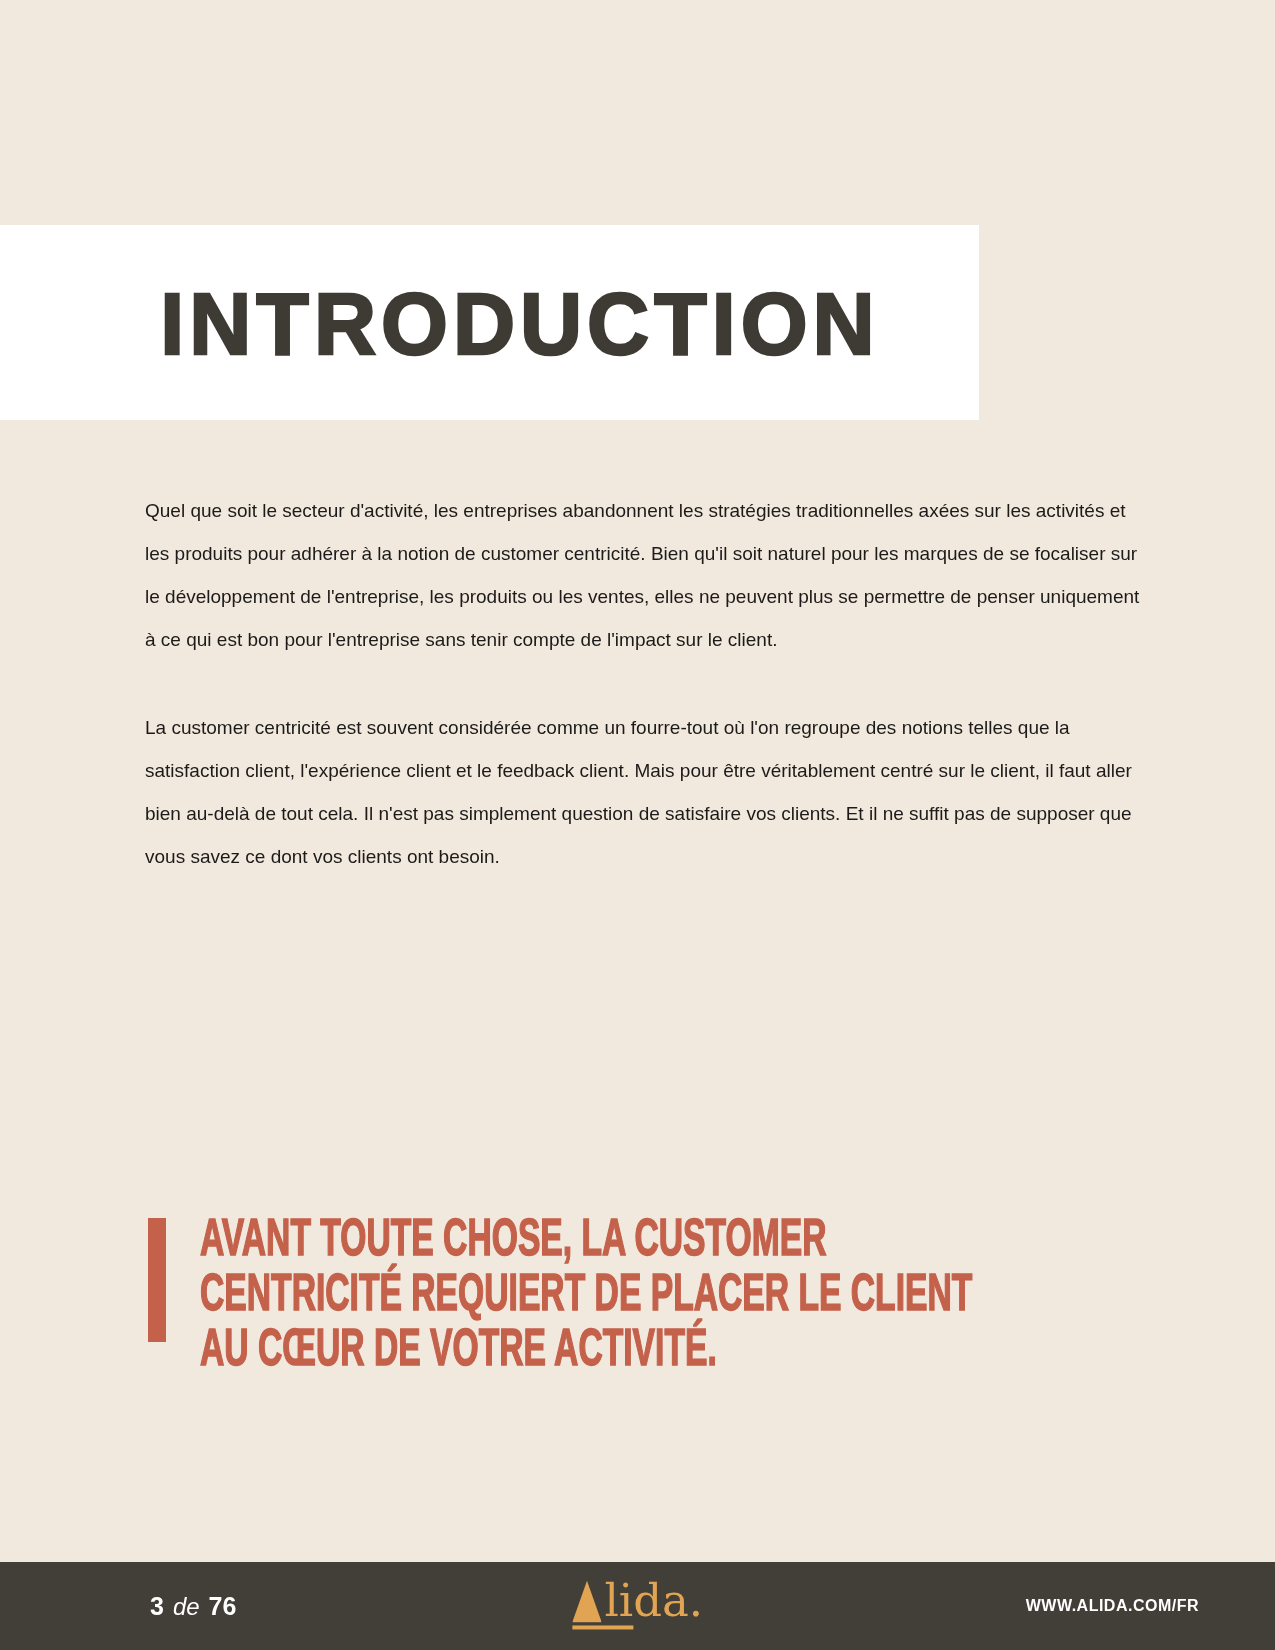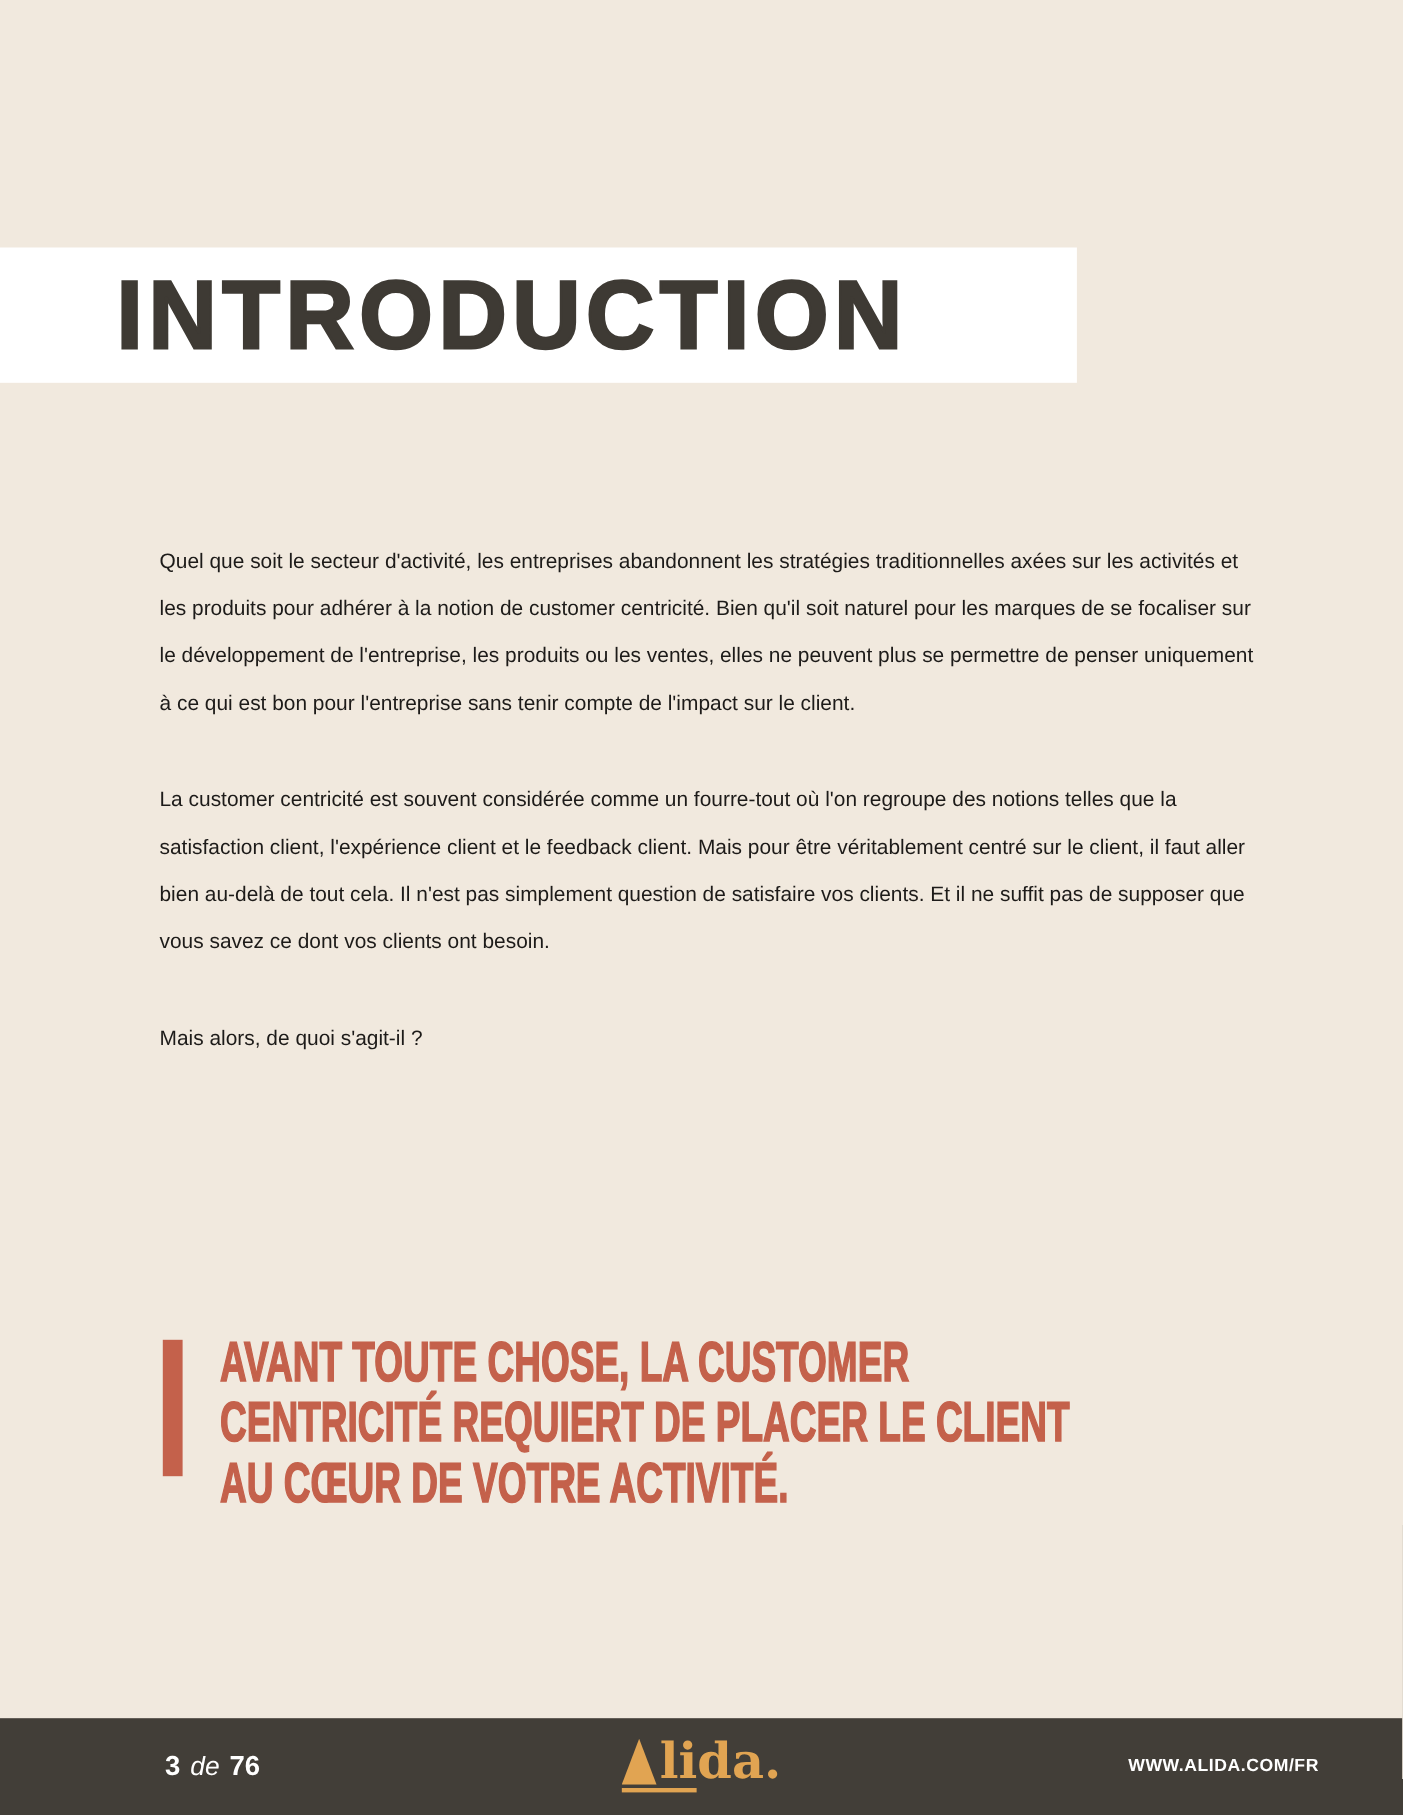--- a/index.html
+++ b/index.html
@@ -18,24 +18,25 @@
   .page{
     position:relative;
     width:1275px;height:1650px;
     background:var(--background);
     overflow:hidden;
     margin:0 auto;
   }
   
   .banner{
     position:absolute;top:225px;left:0;
-    width:979px;height:123px;
+    width:979px;height:195px;
     background:var(--banner);
     display:flex;align-items:center;
-    padding-left:106px;
+    padding-left:61px;
+    justify-content:center;
   }
   .title{
     font-size:86px;
     font-weight:bold;
     letter-spacing:5px;
     color:var(--heading);
     -webkit-text-stroke:2.5px var(--heading);
     white-space:nowrap;
     line-height:1;
     transform:scale(1,1.02);
@@ -87,21 +88,21 @@
     display:flex;align-items:baseline;gap:9px;
     font-size:25px;font-weight:bold;
   }
   .pageno .sep{
     font-size:24px;font-weight:normal;font-style:italic;
   }
   .logo{
     position:absolute;left:50%;top:50%;
     transform:translate(-50%,-54%);
     font-family:"DejaVu Serif",serif;
-    font-weight:bold;
+    font-weight:normal;
     font-size:45px;
     line-height:1;
     color:var(--logo-gold);
     white-space:nowrap;
     padding-bottom:6px;
   }
   .logo-a{position:relative;color:transparent;display:inline-block;}
   .logo-a::after{
     content:"";position:absolute;
     left:1%;right:8%;top:5%;bottom:2%;
@@ -125,21 +126,20 @@
 
 <div class="page">
 
   <header class="banner">
     <h1 class="title">INTRODUCTION</h1>
   </header>
 
   <main class="content">
     <p>Quel que soit le secteur d'activité, les entreprises abandonnent les stratégies traditionnelles axées sur les activités et les produits pour adhérer à la notion de customer centricité. Bien qu'il soit naturel pour les marques de se focaliser sur le développement de l'entreprise, les produits ou les ventes, elles ne peuvent plus se permettre de penser uniquement à ce qui est bon pour l'entreprise sans tenir compte de l'impact sur le client.</p>
     <p>La customer centricité est souvent considérée comme un fourre-tout où l'on regroupe des notions telles que la satisfaction client, l'expérience client et le feedback client. Mais pour être véritablement centré sur le client, il faut aller bien au-delà de tout cela. Il n'est pas simplement question de satisfaire vos clients. Et il ne suffit pas de supposer que vous savez ce dont vos clients ont besoin.</p>
-    <p>Mais alors, de quoi s'agit-il ?</p>
   </main>
 
   <aside class="quote">
     <div class="quote-bar"></div>
     <div class="quote-lines">
       <span class="quote-line">AVANT TOUTE CHOSE, LA CUSTOMER</span>
       <span class="quote-line">CENTRICITÉ REQUIERT DE PLACER LE CLIENT</span>
       <span class="quote-line">AU CŒUR DE VOTRE ACTIVITÉ.</span>
     </div>
   </aside>

